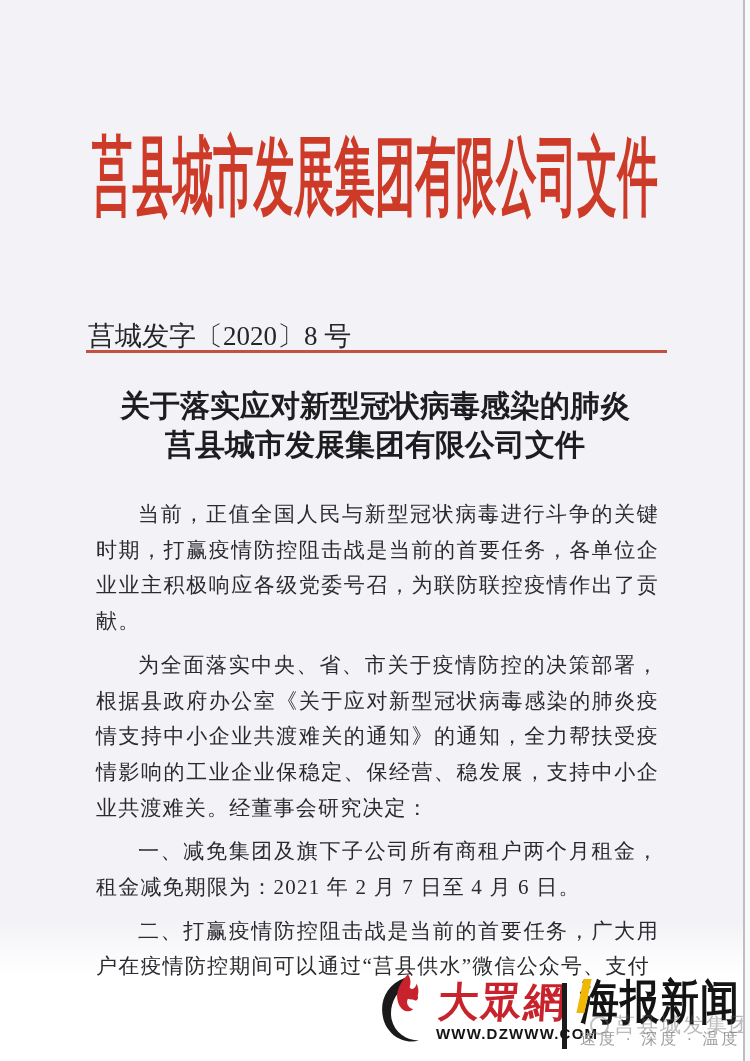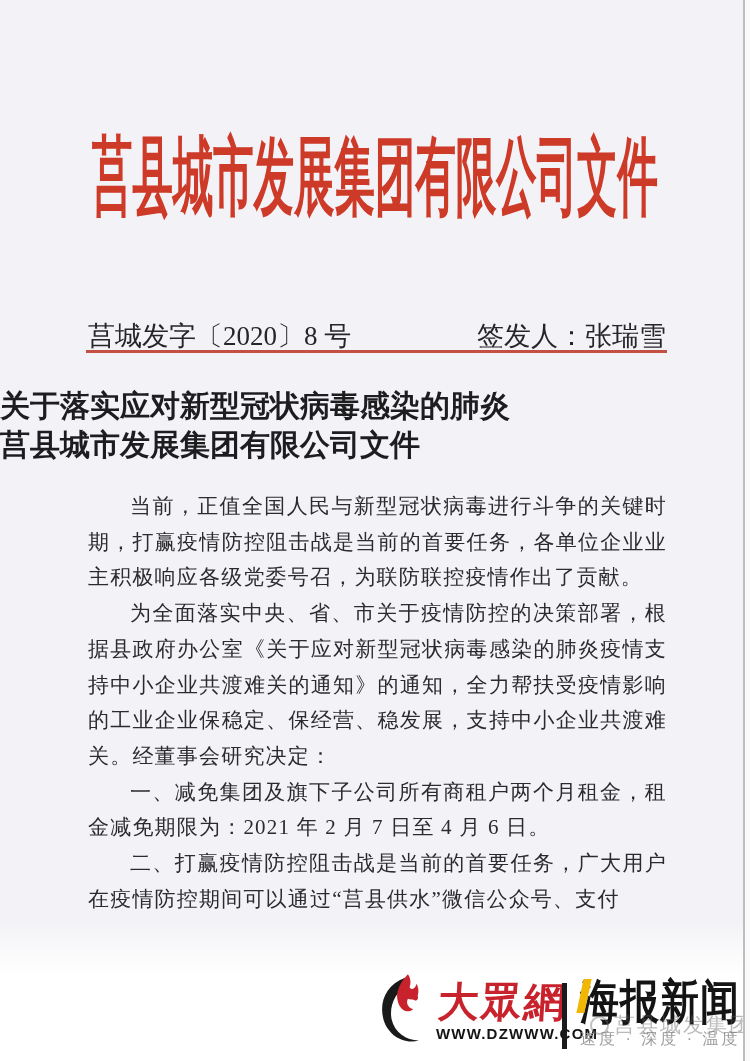--- a/index.html
+++ b/index.html
@@ -19,27 +19,27 @@
   .org-wrap { position:absolute; top:128px; left:0; width:750px; display:flex; justify-content:center; z-index:2; }
   .org-title { font-size:86px; line-height:1.15; font-weight:bold; color:#ce3a28; white-space:nowrap;
     transform:scaleX(0.47); transform-origin:center; letter-spacing:0; }
 
   
   .doc-meta { position:absolute; top:318px; left:88px; width:578px; display:flex;
     justify-content:space-between; font-size:27px; color:#26262a; z-index:2; }
   .red-rule { position:absolute; top:350px; left:86px; width:581px; height:3px; background:#c25141; z-index:2; }
 
   
-  .doc-title { position:absolute; top:386px; left:0; width:750px; 
+  .doc-title { position:absolute; top:386px; left:0; width:750px; text-align:center;
     font-size:30px; font-weight:bold; color:#1d1d20; line-height:39px; z-index:2; }
 
   
   .body-text { position:absolute; top:489px; left:88px; width:579px; font-size:21px;
     line-height:35.7px; color:#2b2b2f; text-align:justify; letter-spacing:1.2px; z-index:2; }
-  .body-text p { margin:0; text-indent:2em; }
+  .body-text p { margin:8px; text-indent:2em; }
 
   
   .footer { position:absolute; left:0; top:955px; width:750px; height:106px; z-index:4; }
   .dzw-icon { position:absolute; left:376px; top:12px; width:58px; height:82px; }
   .dzw-name { position:absolute; left:438px; top:20px; font-size:41px; font-weight:bold; color:#c8232c;
     white-space:nowrap; transform:skewX(-4deg); letter-spacing:2px; }
   .dzw-url { position:absolute; left:436px; top:70px; font-size:15px; font-weight:bold; color:#141414;
     letter-spacing:1.2px; font-family:"Liberation Sans", sans-serif; white-space:nowrap; }
   .hb-divider { position:absolute; left:562px; top:28px; width:5px; height:66px; background:#1b1b1b; }
   .hb-name { position:absolute; left:580px; top:14px; font-size:39px; font-weight:900; color:#141414;
@@ -60,23 +60,20 @@
 <div class="page">
 
   <div class="bottom-white"></div>
 
   <div class="org-wrap">
     <div class="org-title">莒县城市发展集团有限公司文件</div>
   </div>
 
   <div class="doc-meta">
     <span>莒城发字〔2020〕8 号</span>
-    <span>
-      <span>签发人：</span><span>张瑞雪</span>
-    </span>
   </div>
 
   <div class="red-rule"></div>
 
   <div class="doc-title">
     <div>关于落实应对新型冠状病毒感染的肺炎</div>
     <div>莒县城市发展集团有限公司文件</div>
   </div>
 
   <div class="body-text">

